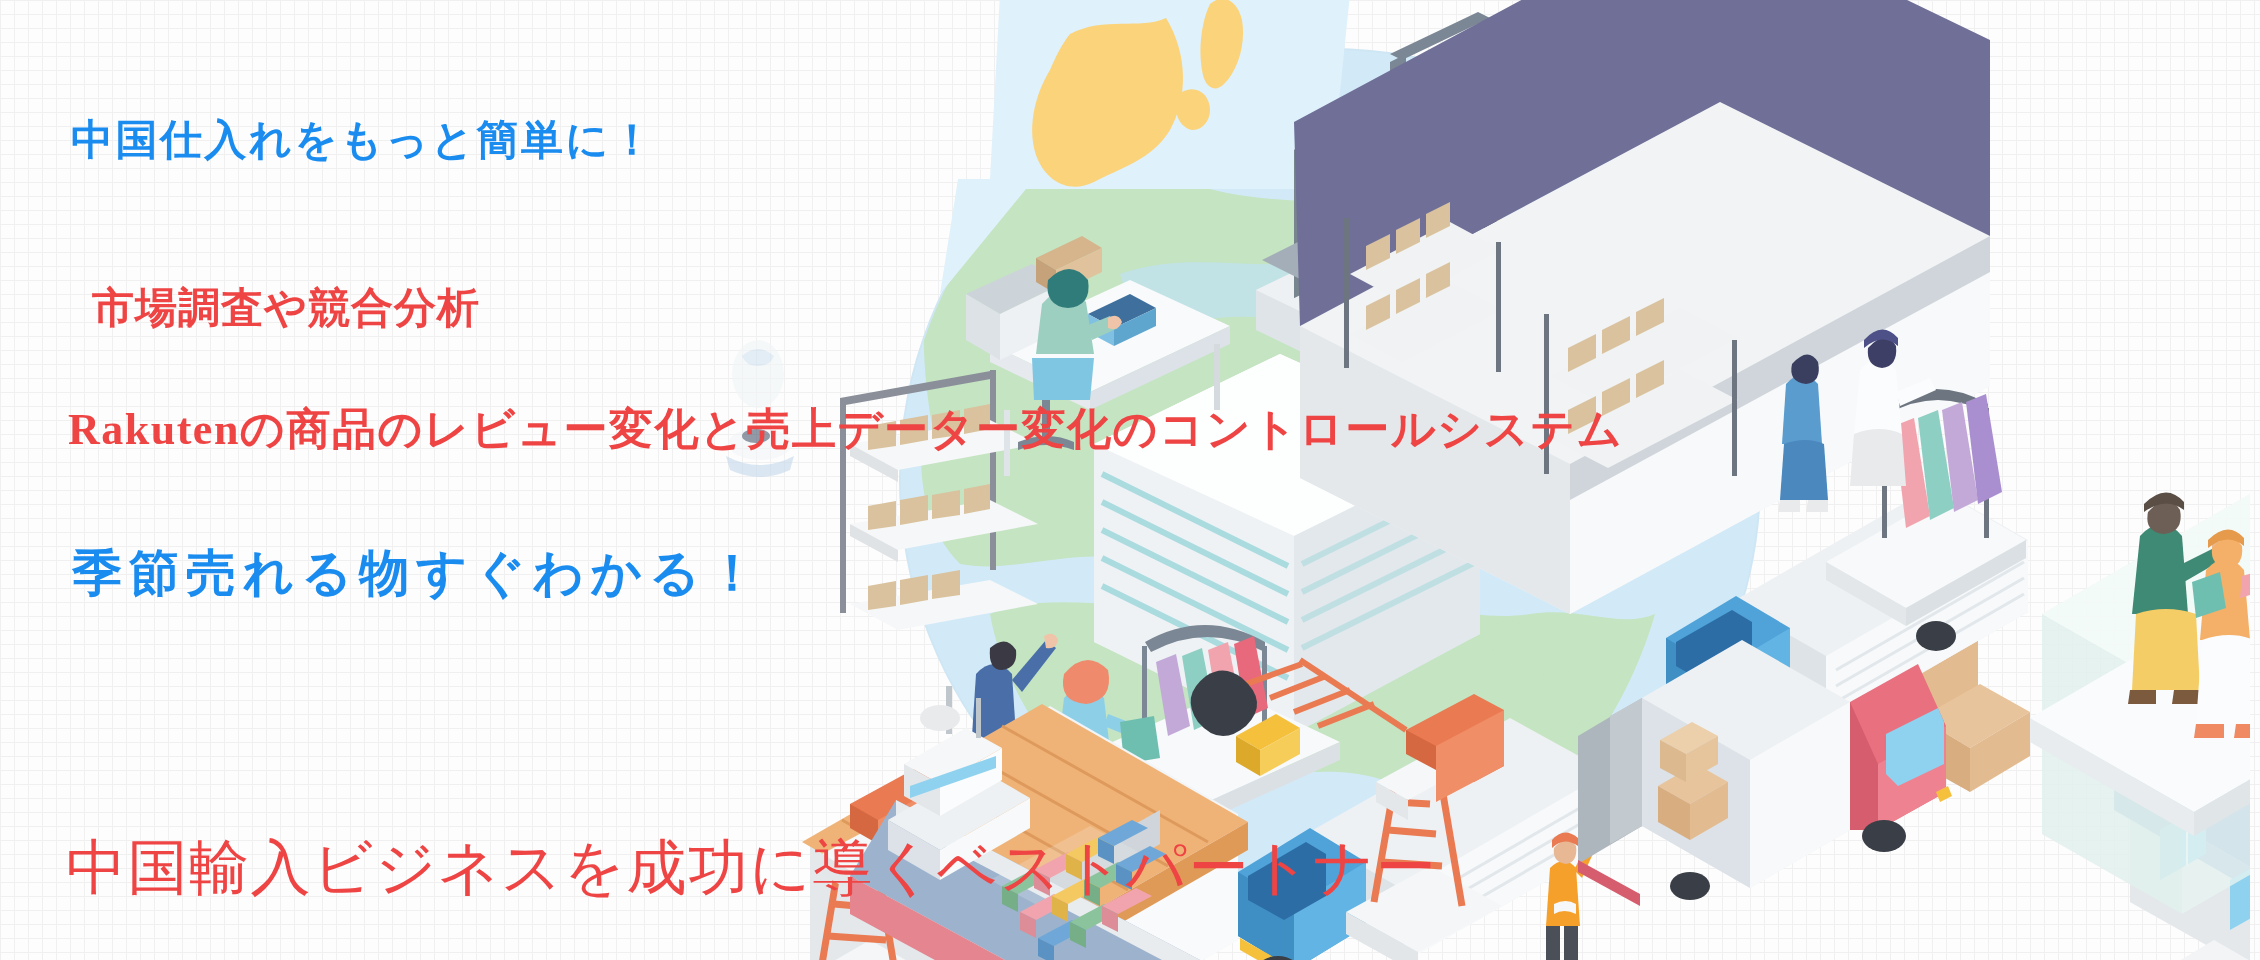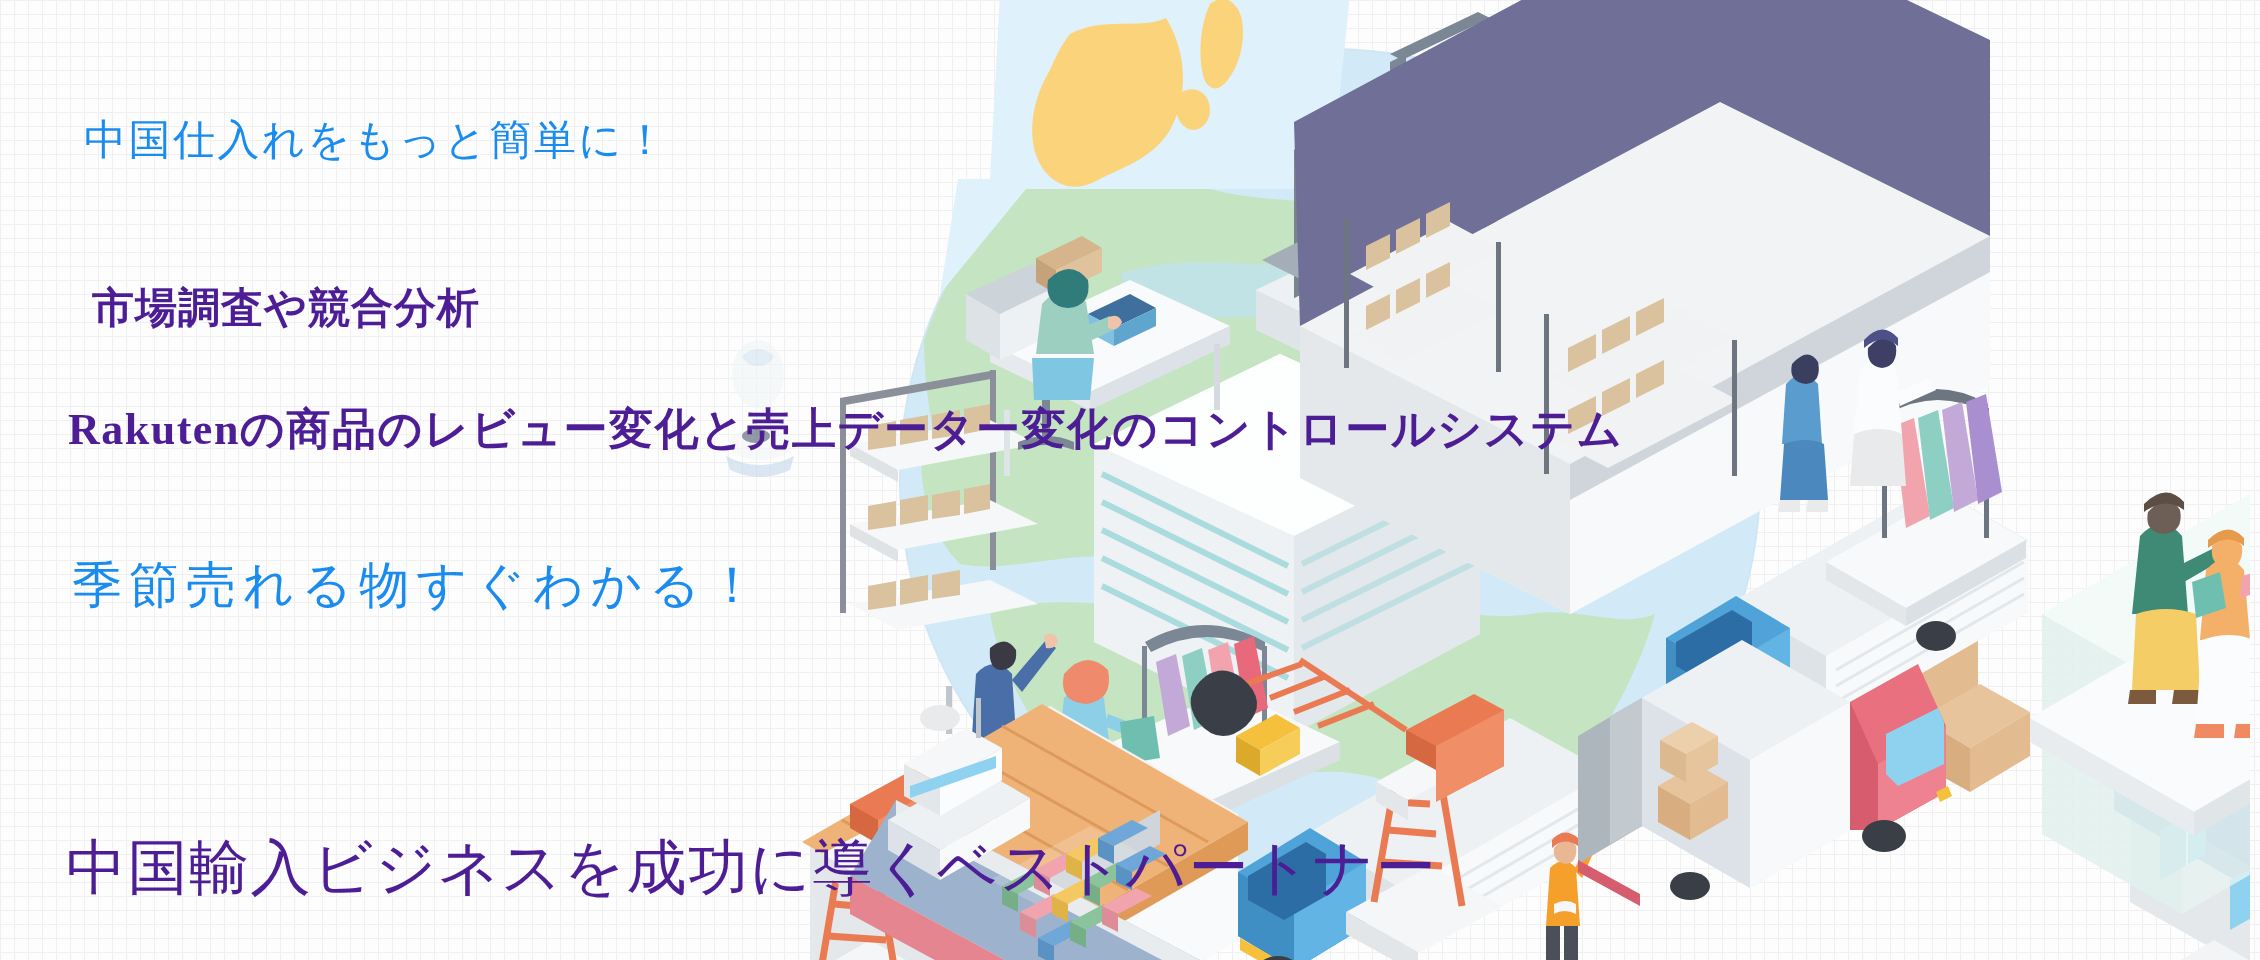--- a/index.html
+++ b/index.html
@@ -46,41 +46,41 @@
   
   #copy-layer {
     position: absolute;
     inset: 0;
     z-index: 3;
     pointer-events: none;
   }
   #copy-layer > div { position: absolute; pointer-events: auto; white-space: nowrap; }
 
   .line-blue  { color: #1a8cf0; }
-  .line-purple{ color: #4c1d95; }
+  .line-purple{ color: #ef4444; }
 
   .l1 {
-    left: 84px;  top: 112px;
-    font-size: 42px; font-weight: 400;
+    left: 71px;  top: 112px;
+    font-size: 42px; font-weight: 700;
     letter-spacing: 2.5px;
   }
   .l2 {
     left: 92px;  top: 280px;
     font-size: 42px; font-weight: 700;
     letter-spacing: 1px;
   }
   .l3 {
     left: 68px;  top: 400px;
     font-size: 44px; font-weight: 700;
     letter-spacing: 1.5px;
     font-family: Liberation Serif, serif;
   }
   .l4 {
-    left: 72px;  top: 552px;
-    font-size: 50px; font-weight: 400;
+    left: 72px;  top: 540px;
+    font-size: 50px; font-weight: 700;
     letter-spacing: 7px;
   }
   .l5 {
     left: 66px;  top: 828px;
     font-size: 60px; font-weight: 400;
     letter-spacing: 1.5px;
   }
 </style>
 </head>
 <body>

